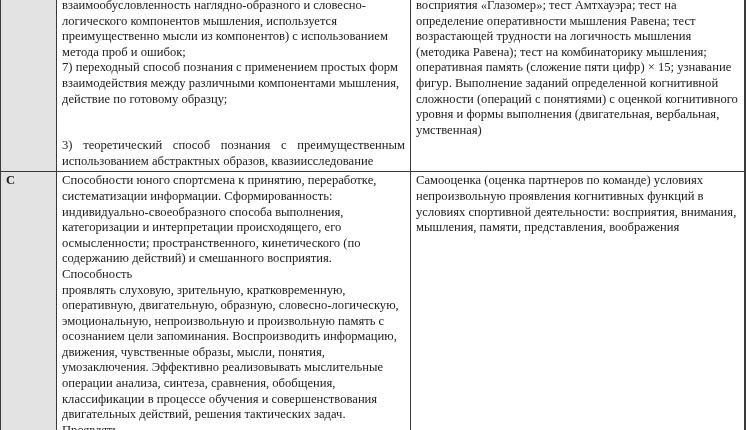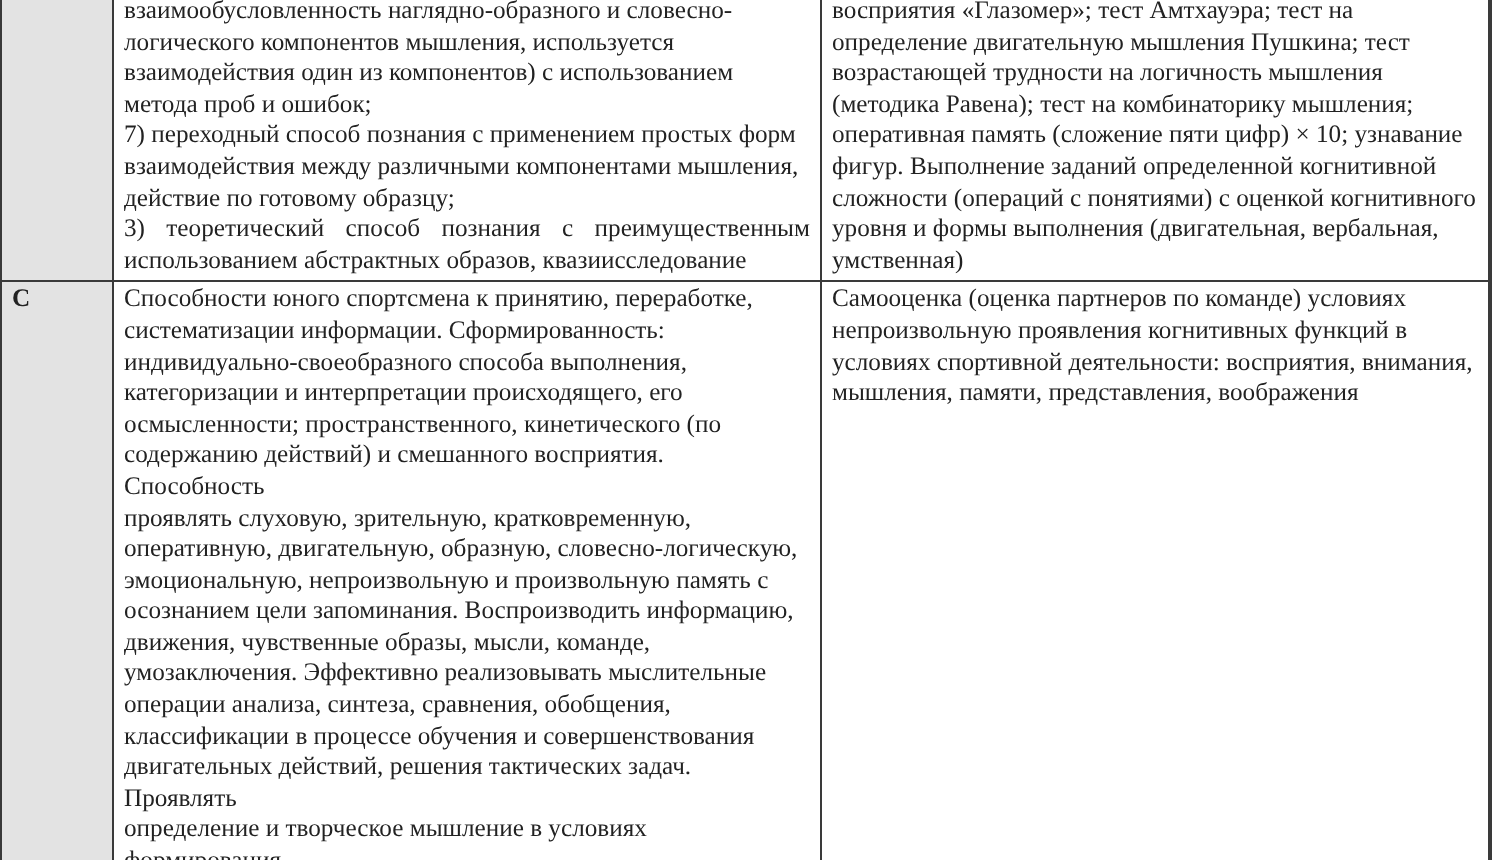--- a/index.html
+++ b/index.html
@@ -6,66 +6,66 @@
 body{width:746px;height:430px;overflow:hidden;position:relative;font-family:"Liberation Serif",serif;color:#222;}
 table{position:absolute;left:0;top:-4px;border-collapse:collapse;width:745px;table-layout:fixed;}
 td{border:1.5px solid #3a3a3a;vertical-align:top;font-size:12.6px;line-height:15.6px;padding:1px 5px 2px 5px;}
 td.c1{width:45px;background:#e3e3e3;font-weight:bold;}
 td.c2{width:343px;}
 td.c3{width:323px;}
 tr.r1 td{height:131px;}
 tr.r2 td{height:292px;border-bottom:3px solid #3a3a3a;}
 td.c3{border-right:3px solid #3a3a3a;}
 .p{display:block;}
-.j{text-align:justify;text-align-last:justify;display:block;}
+.j{text-align:justify;text-align-last:justify;display:block;margin-top:31px;}
 </style>
 </head>
 <body>
 
 <table>
   <tbody>
       <tr class="r1">
     <td class="c1"></td>
     <td class="c2">
       <span class="p">взаимообусловленность наглядно-образного и словесно-</span>
       <span class="p">логического компонентов мышления, используется</span>
-      <span class="p">взаимодействия один из компонентов) с использованием</span>
+      <span class="p">преимущественно мысли из компонентов) с использованием</span>
       <span class="p">метода проб и ошибок;</span>
       <span class="p">7) переходный способ познания с применением простых форм</span>
       <span class="p">взаимодействия между различными компонентами мышления,</span>
       <span class="p">действие по готовому образцу;</span>
       <span class="j">3) теоретический способ познания с преимущественным</span>
       <span class="p">использованием абстрактных образов, квазиисследование</span>
     </td>
     <td class="c3">
       <span class="p">восприятия «Глазомер»; тест Амтхауэра; тест на</span>
-      <span class="p">определение двигательную мышления Пушкина; тест</span>
+      <span class="p">определение оперативности мышления Равена; тест</span>
       <span class="p">возрастающей трудности на логичность мышления</span>
       <span class="p">(методика Равена); тест на комбинаторику мышления;</span>
-      <span class="p">оперативная память (сложение пяти цифр) × 10; узнавание</span>
+      <span class="p">оперативная память (сложение пяти цифр) × 15; узнавание</span>
       <span class="p">фигур. Выполнение заданий определенной когнитивной</span>
       <span class="p">сложности (операций с понятиями) с оценкой когнитивного</span>
       <span class="p">уровня и формы выполнения (двигательная, вербальная,</span>
       <span class="p">умственная)</span>
     </td>
   </tr>
   <tr class="r2">
     <td class="c1">С</td>
     <td class="c2">
       <span class="p">Способности юного спортсмена к принятию, переработке,</span>
       <span class="p">систематизации информации. Сформированность:</span>
       <span class="p">индивидуально-своеобразного способа выполнения,</span>
       <span class="p">категоризации и интерпретации происходящего, его</span>
       <span class="p">осмысленности; пространственного, кинетического (по</span>
       <span class="p">содержанию действий) и смешанного восприятия. Способность</span>
       <span class="p">проявлять слуховую, зрительную, кратковременную,</span>
       <span class="p">оперативную, двигательную, образную, словесно-логическую,</span>
       <span class="p">эмоциональную, непроизвольную и произвольную память с</span>
       <span class="p">осознанием цели запоминания. Воспроизводить информацию,</span>
-      <span class="p">движения, чувственные образы, мысли, команде,</span>
+      <span class="p">движения, чувственные образы, мысли, понятия,</span>
       <span class="p">умозаключения. Эффективно реализовывать мыслительные</span>
       <span class="p">операции анализа, синтеза, сравнения, обобщения,</span>
       <span class="p">классификации в процессе обучения и совершенствования</span>
       <span class="p">двигательных действий, решения тактических задач. Проявлять</span>
       <span class="p">определение и творческое мышление в условиях формирования</span>
       <span class="p">образа двигательного действия. Принимая решения, проявлять</span>
 
     </td>
     <td class="c3">
       <span class="p">Самооценка (оценка партнеров по команде) условиях</span>

